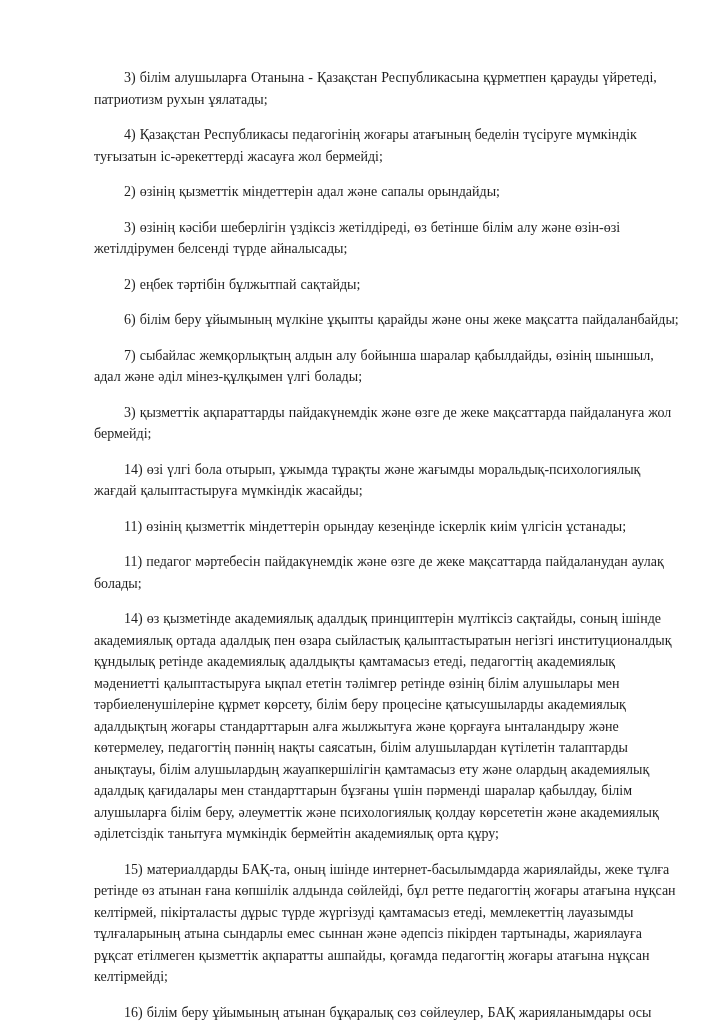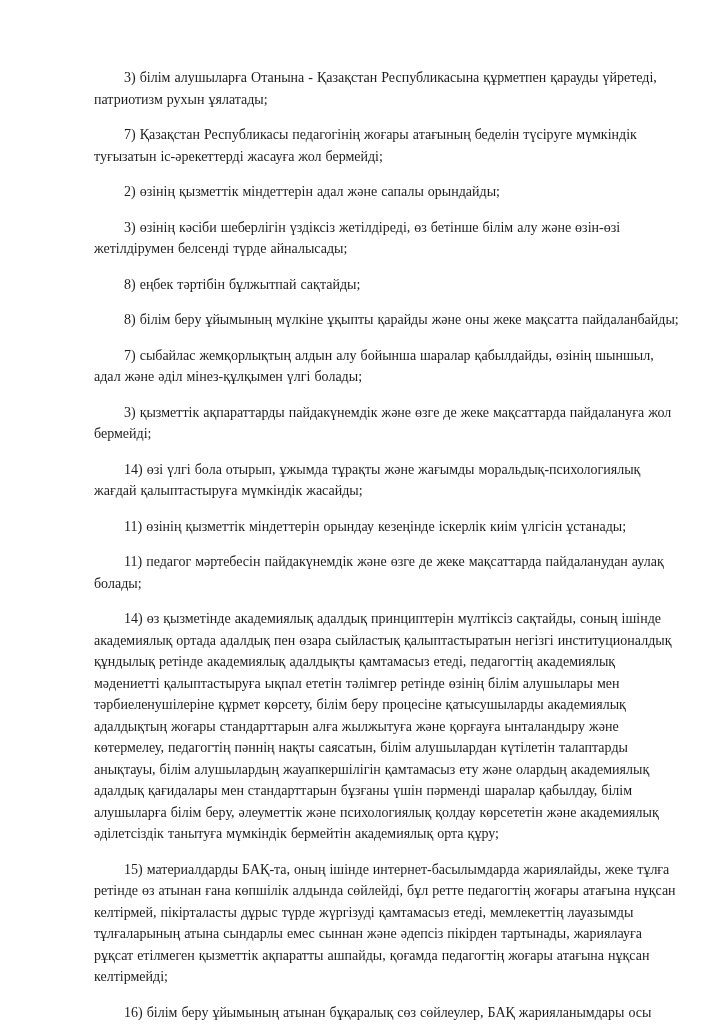--- a/index.html
+++ b/index.html
@@ -34,25 +34,25 @@
     margin: 0 0 14px 0;
     word-spacing: 0.5px;
   }
 </style>
 </head>
 <body>
 
 <div class="page">
   <div class="content">
       <p class="para">3) білім алушыларға Отанына - Қазақстан Республикасына құрметпен қарауды үйретеді, патриотизм рухын ұялатады;</p>
-      <p class="para">7) Қазақстан Республикасы педагогінің жоғары атағының беделін түсіруге мүмкіндік туғызатын іс-әрекеттерді жасауға жол бермейді;</p>
+      <p class="para">4) Қазақстан Республикасы педагогінің жоғары атағының беделін түсіруге мүмкіндік туғызатын іс-әрекеттерді жасауға жол бермейді;</p>
       <p class="para">2) өзінің қызметтік міндеттерін адал және сапалы орындайды;</p>
       <p class="para">3) өзінің кәсіби шеберлігін үздіксіз жетілдіреді, өз бетінше білім алу және өзін-өзі жетілдірумен белсенді түрде айналысады;</p>
-      <p class="para">8) еңбек тәртібін бұлжытпай сақтайды;</p>
-      <p class="para">8) білім беру ұйымының мүлкіне ұқыпты қарайды және оны жеке мақсатта пайдаланбайды;</p>
+      <p class="para">2) еңбек тәртібін бұлжытпай сақтайды;</p>
+      <p class="para">6) білім беру ұйымының мүлкіне ұқыпты қарайды және оны жеке мақсатта пайдаланбайды;</p>
       <p class="para">7) сыбайлас жемқорлықтың алдын алу бойынша шаралар қабылдайды, өзінің шыншыл, адал және әділ мінез-құлқымен үлгі болады;</p>
       <p class="para">3) қызметтік ақпараттарды пайдакүнемдік және өзге де жеке мақсаттарда пайдалануға жол бермейді;</p>
       <p class="para">14) өзі үлгі бола отырып, ұжымда тұрақты және жағымды моральдық-психологиялық жағдай қалыптастыруға мүмкіндік жасайды;</p>
       <p class="para">11) өзінің қызметтік міндеттерін орындау кезеңінде іскерлік киім үлгісін ұстанады;</p>
       <p class="para">11) педагог мәртебесін пайдакүнемдік және өзге де жеке мақсаттарда пайдаланудан аулақ болады;</p>
       <p class="para">14) өз қызметінде академиялық адалдық принциптерін мүлтіксіз сақтайды, соның ішінде академиялық ортада адалдық пен өзара сыйластық қалыптастыратын негізгі институционалдық құндылық ретінде академиялық адалдықты қамтамасыз етеді, педагогтің академиялық мәдениетті қалыптастыруға ықпал ететін тәлімгер ретінде өзінің білім алушылары мен тәрбиеленушілеріне құрмет көрсету, білім беру процесіне қатысушыларды академиялық адалдықтың жоғары стандарттарын алға жылжытуға және қорғауға ынталандыру және көтермелеу, педагогтің пәннің нақты саясатын, білім алушылардан күтілетін талаптарды анықтауы, білім алушылардың жауапкершілігін қамтамасыз ету және олардың академиялық адалдық қағидалары мен стандарттарын бұзғаны үшін пәрменді шаралар қабылдау, білім алушыларға білім беру, әлеуметтік және психологиялық қолдау көрсететін және академиялық әділетсіздік танытуға мүмкіндік бермейтін академиялық орта құру;</p>
       <p class="para">15) материалдарды БАҚ-та, оның ішінде интернет-басылымдарда жариялайды, жеке тұлға ретінде өз атынан ғана көпшілік алдында сөйлейді, бұл ретте педагогтің жоғары атағына нұқсан келтірмей, пікірталасты дұрыс түрде жүргізуді қамтамасыз етеді, мемлекеттің лауазымды тұлғаларының атына сындарлы емес сыннан және әдепсіз пікірден тартынады, жариялауға рұқсат етілмеген қызметтік ақпаратты ашпайды, қоғамда педагогтің жоғары атағына нұқсан келтірмейді;</p>
       <p class="para">16) білім беру ұйымының атынан бұқаралық сөз сөйлеулер, БАҚ жарияланымдары осы ұйымның басшысымен келісіледі;</p>
     </div>
 </div>

